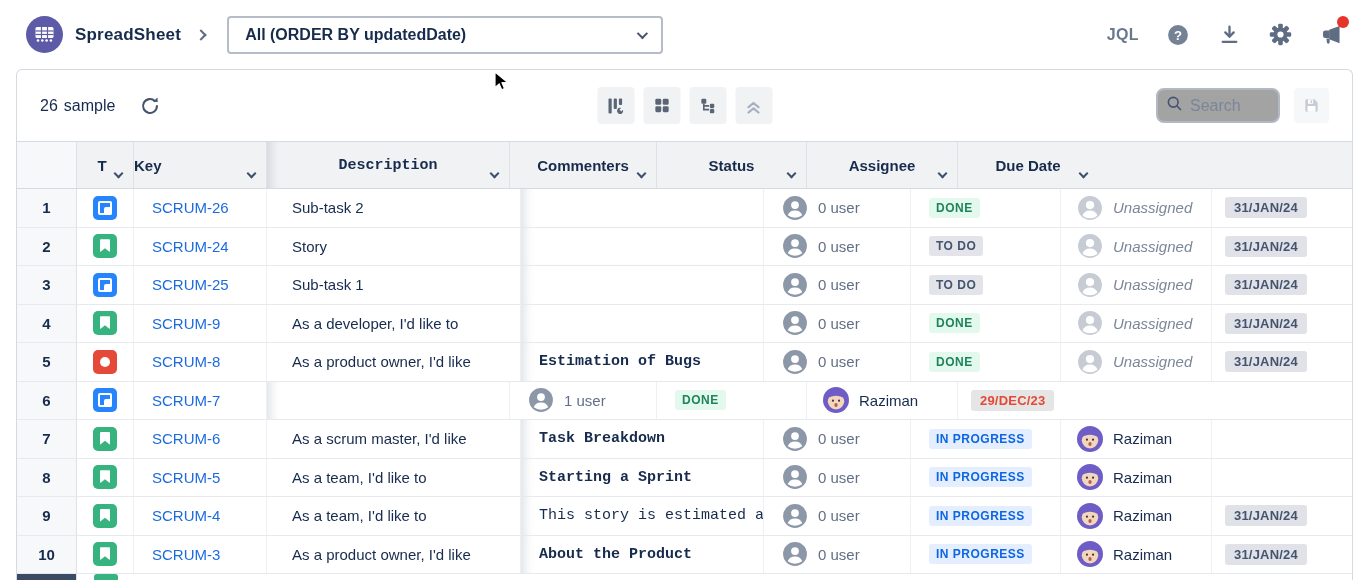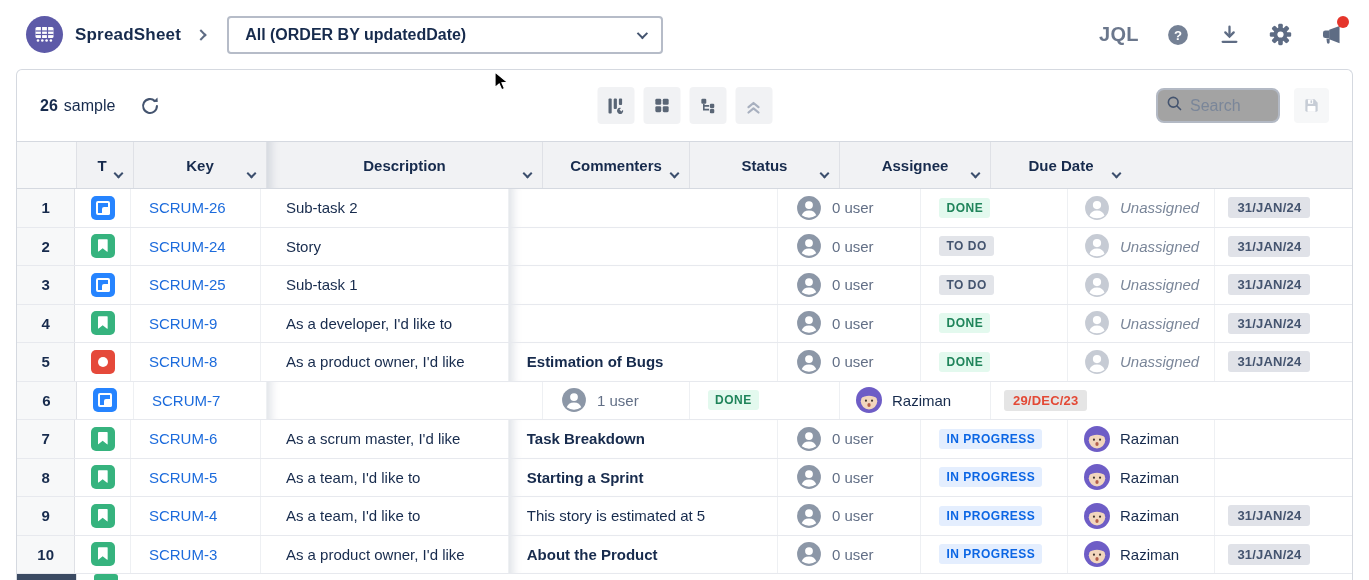--- a/index.html
+++ b/index.html
@@ -9,31 +9,31 @@
   
   .topbar { height:69px; display:flex; align-items:center; justify-content:space-between; padding:0 26px 0 26px; background:#fff; }
   .topbar-left { display:flex; align-items:center; }
   .logo { width:37px; height:37px; border-radius:50%; background:#5D5AA8; display:flex; align-items:center; justify-content:center; flex:0 0 auto; }
   .app-name { font-size:17px; font-weight:700; color:#172B4D; margin-left:12px; letter-spacing:.2px; }
   .crumb-chev { width:8px; height:8px; border-right:2.4px solid #5E6C84; border-bottom:2.4px solid #5E6C84; transform:rotate(-45deg); margin:0 22px 0 16px; }
   .view-select { width:436px; height:38px; border:2px solid #B6BCC8; border-radius:4px; display:flex; align-items:center; padding:0 16px; cursor:pointer; }
   .view-select .val { font-size:16px; font-weight:600; color:#172B4D; }
   .chev-down { width:8px; height:8px; border-right:2.2px solid #44546F; border-bottom:2.2px solid #44546F; transform:rotate(45deg) translateY(-2px); margin-left:auto; }
   .topbar-right { display:flex; align-items:center; gap:27px; }
-  .jql { font-size:20px; font-weight:700; color:#6B778C; letter-spacing:.4px; cursor:pointer; }
+  .jql { font-size:16px; font-weight:700; color:#6B778C; letter-spacing:.4px; cursor:pointer; }
   .tb-icon { width:24px; height:24px; display:flex; align-items:center; justify-content:center; cursor:pointer; position:relative; }
   .red-dot { position:absolute; top:-7px; right:-6px; width:12px; height:12px; border-radius:50%; background:#E5352B; }
 
   
   .card { position:absolute; left:16px; top:69px; width:1337px; height:520px; border:1px solid #D5D9E0; border-bottom:none; border-radius:6px 6px 0 0; background:#fff; }
 
   
   .toolbar { height:71px; display:flex; align-items:center; position:relative; padding:0 23px; }
   .records { display:flex; align-items:center; }
-  .records-count { font-size:16px; font-weight:700; color:#172B4D; }
+  .records-count { font-size:16px; font-weight:400; color:#172B4D; }
   .records-label { font-size:16px; color:#172B4D; margin-left:6px; }
   .refresh { margin-left:24px; width:22px; height:22px; cursor:pointer; }
   .view-buttons { position:absolute; left:50%; transform:translateX(-50%); display:flex; gap:9px; }
   .vbtn { width:37px; height:37px; border:none; border-radius:4px; background:#F1F2F4; display:flex; align-items:center; justify-content:center; cursor:pointer; }
   .search-area { margin-left:auto; display:flex; align-items:center; gap:14px; }
   .search-box { width:124px; height:35px; border:2px solid #B3B9C4; border-radius:8px; display:flex; align-items:center; padding:0 8px; background:#a3a3a3; }
   .search-box input { border:none; outline:none; width:78px; font-size:16px; color:#172B4D; font-family:"Liberation Sans", sans-serif; margin-left:7px; background:transparent; }
   .search-box input::placeholder { color:#7A8699; opacity:1; }
   .save-btn { width:35px; height:35px; border:none; border-radius:4px; background:#F6F7F8; display:flex; align-items:center; justify-content:center; }
 
@@ -43,21 +43,21 @@
   .th:last-child { border-right:none; }
   .th .hchev { position:absolute; right:11px; bottom:11px; width:7px; height:7px; border-right:2px solid #3C4F6D; border-bottom:2px solid #3C4F6D; transform:rotate(45deg); }
   .th-desc { box-shadow: inset 12px 0 10px -8px rgba(9,30,66,.16); }
 
   .tr { display:flex; height:38.5px; border-bottom:1px solid #E7E9EE; background:#fff; }
   .td { display:flex; align-items:center; border-right:1px solid #EEF0F3; overflow:hidden; white-space:nowrap; font-size:15px; color:#172B4D; }
   .c-num      { width:60px;  justify-content:center; background:#F7F8F9; font-weight:600; border-right:1px solid #DFE1E6; }
   .c-type     { width:57px;  justify-content:center; }
   .c-key      { width:133px; padding-left:18px; }
   .c-summary  { width:254px; padding-left:25px; }
-  .c-desc     { width:276px; padding-left:18px; box-shadow: inset 12px 0 10px -8px rgba(9,30,66,.13); }
+  .c-desc     { width:243px; padding-left:18px; box-shadow: inset 12px 0 10px -8px rgba(9,30,66,.13); font-family: Liberation Mono, monospace; }
   .c-comm     { width:147px; padding-left:18px; }
   .c-status   { width:150px; padding-left:18px; }
   .c-assignee { width:151px; padding-left:16px; }
   .c-due      { width:140px; padding-left:13px; border-right:none; }
   .c-desc .bold { font-weight:700; }
 
   .key-link { color:#1C6BDC; text-decoration:none; cursor:pointer; }
 
   .type-icon { width:24px; height:24px; border-radius:5px; position:relative; flex:0 0 auto; }
   .type-story { background:#36B37E; }
@@ -237,21 +237,21 @@
     </div>
 
     <div class="thead">
       <div class="th c-num">
           <span></span>
         </div>
       <div class="th c-type" style="padding:0;justify-content:center;">
           <span style="margin-right:6px;">T</span>
           <span class="hchev"></span>
         </div>
-      <div class="th c-key" style="justify-content:center;padding-left:0;">
+      <div class="th c-key" style="justify-content:flex-start;padding-left:0;">
           <span>Key</span>
           <span class="hchev"></span>
         </div>
       <div class="th c-desc th-desc" style="justify-content:center;padding-left:0;">
           <span>Description</span>
           <span class="hchev"></span>
         </div>
       <div class="th c-comm" style="justify-content:center;padding-left:0;">
           <span>Commenters</span>
           <span class="hchev"></span>

